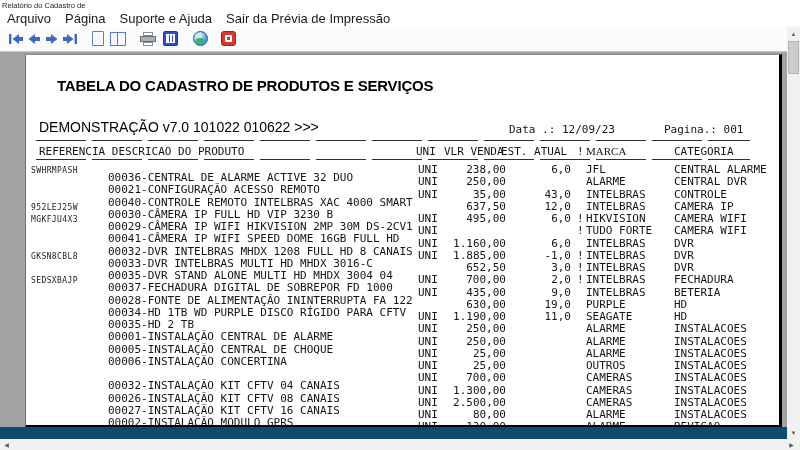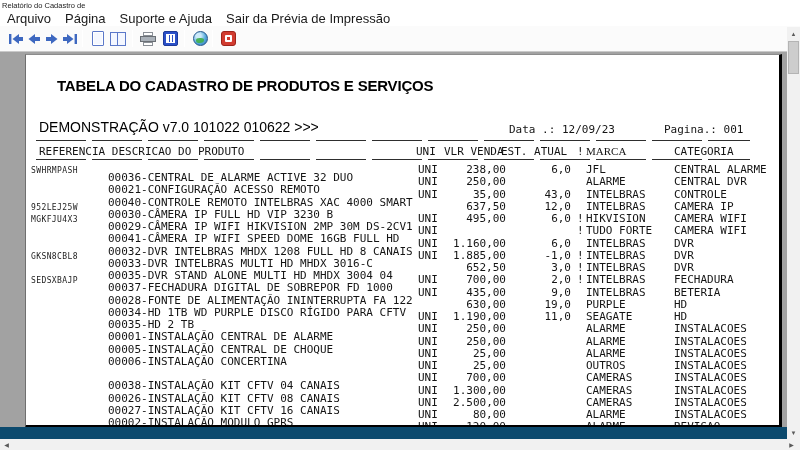--- a/index.html
+++ b/index.html
@@ -375,21 +375,21 @@
             <span class="cell c-ref"></span>
             <span class="cell c-uni">UNI</span>
             <span class="cell c-vlr">25,00</span>
             <span class="cell c-est"></span>
             <span class="cell c-flag"></span>
             <span class="cell c-marca">OUTROS</span>
             <span class="cell c-cat">INSTALACOES</span>
           </div>
           <div class="trow">
             <span class="cell c-ref"></span>
-            <span class="cell c-desc">00038-INSTALAÇÃO KIT CFTV 04 CANAIS</span>
+            <span class="cell c-desc">00032-INSTALAÇÃO KIT CFTV 04 CANAIS</span>
             <span class="cell c-uni">UNI</span>
             <span class="cell c-vlr">700,00</span>
             <span class="cell c-est"></span>
             <span class="cell c-flag"></span>
             <span class="cell c-marca">CAMERAS</span>
             <span class="cell c-cat">INSTALACOES</span>
           </div>
           <div class="trow">
             <span class="cell c-ref"></span>
             <span class="cell c-desc">00026-INSTALAÇÃO KIT CFTV 08 CANAIS</span>

